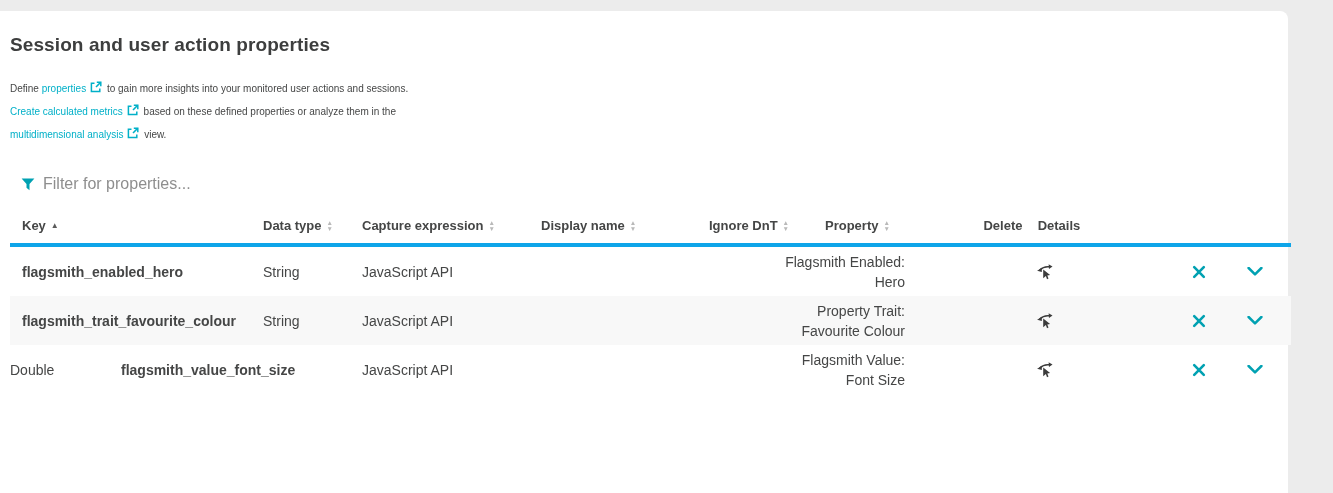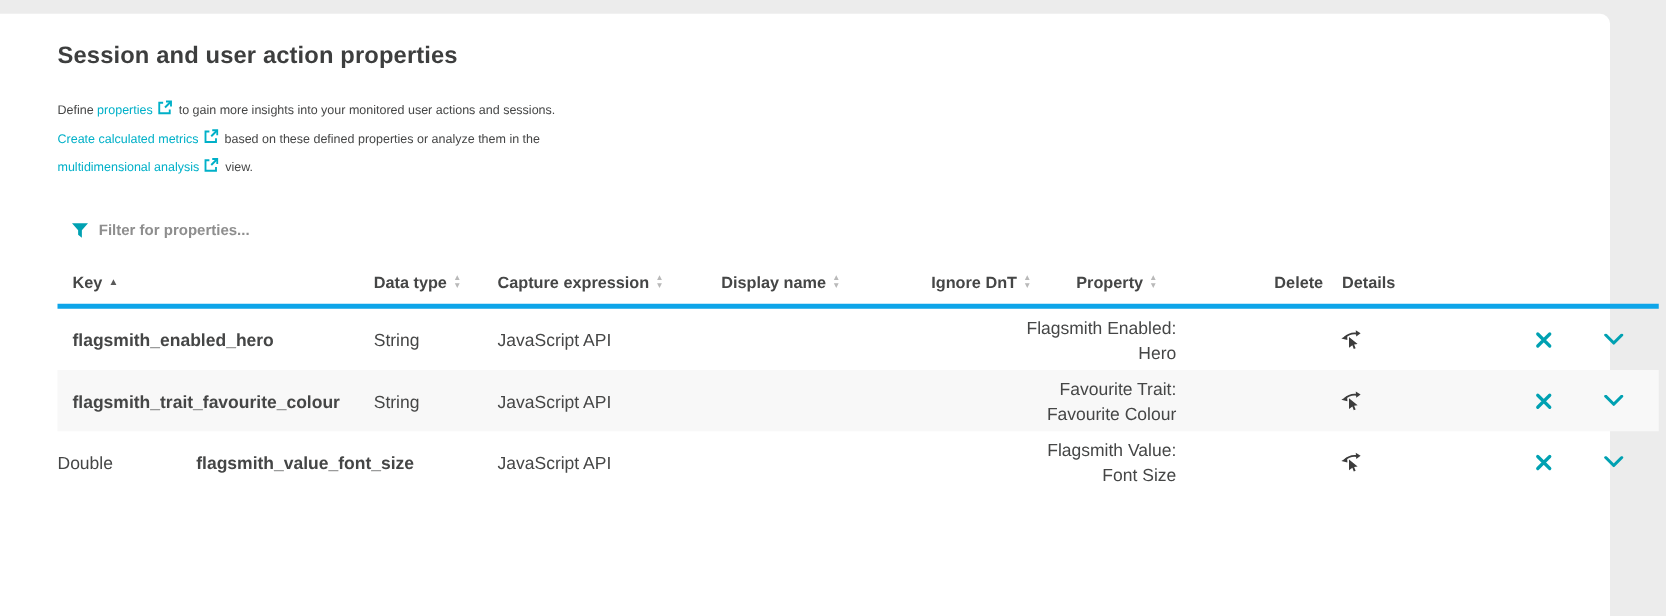--- a/index.html
+++ b/index.html
@@ -10,21 +10,20 @@
     font-family: "Liberation Sans", sans-serif;
     color: #454646;
     position: relative;
     overflow: hidden;
   }
   .card {
     position: absolute; top: 11px; left: 0;
     width: 1288px; height: 482px;
     background: #ffffff;
     border-top-right-radius: 8px;
-    padding-left: 36px;
   }
   h1.page-title {
     margin: 23px 0 0 10px;
     font-size: 19px; font-weight: 700;
     color: #3d3e3e; letter-spacing: .1px;
   }
   .intro {
     margin: 22px 0 0 10px;
     font-size: 10px; line-height: 22px; color: #454646;
   }
@@ -42,22 +41,22 @@
     font-size: 14px; font-family: inherit;
     padding: 6px 17px; height: 30px;
     cursor: pointer;
   }
   .filter-bar {
     margin: 27px 0 0 21px;
     display: flex; align-items: center; gap: 8px; height: 20px;
   }
   .filter-input {
     border: none; outline: none; background: transparent;
-    font-size: 12px; font-family: inherit; color: #454646;
-    width: 340px; padding: 0; font-weight: bold;
+    font-size: 16px; font-family: inherit; color: #454646;
+    width: 340px; padding: 0;
   }
   .filter-input::placeholder { color: #8e8e8e; opacity: 1; }
 
   .table { margin: 24px 0 0 10px; width: 1281px; font-size: 14px; }
   .thead {
     display: flex; align-items: center;
     padding-bottom: 10px;
     border-bottom: 4px solid #0ea5e9;
     font-size: 13px; font-weight: 700; color: #454646;
   }
@@ -230,21 +229,21 @@
           <div class="td c1">
             <span>String</span>
           </div>
           <div class="td c2">
             <span>JavaScript API</span>
           </div>
           <div class="td c3">
             <span></span>
           </div>
           <div class="td dn c4">
-            <div>Favourite Trait:</div>
+            <div>Property Trait:</div>
             <div>Favourite Colour</div>
           </div>
           <div class="td c5">
             <span></span>
           </div>
           <div class="td prop c6">
             <span style="display: flex;">
               <svg width="19" height="17" viewBox="0 0 19 17">
                 <path d="M4.6 7.1 C7.4 4.4 10.8 3.3 14.3 3.8" fill="none" stroke="#3c3c3c" stroke-width="1.5"></path>
                 <path d="M13.6 1.2 L17.5 3.5 L14 6.1 Z" fill="#3c3c3c"></path>

